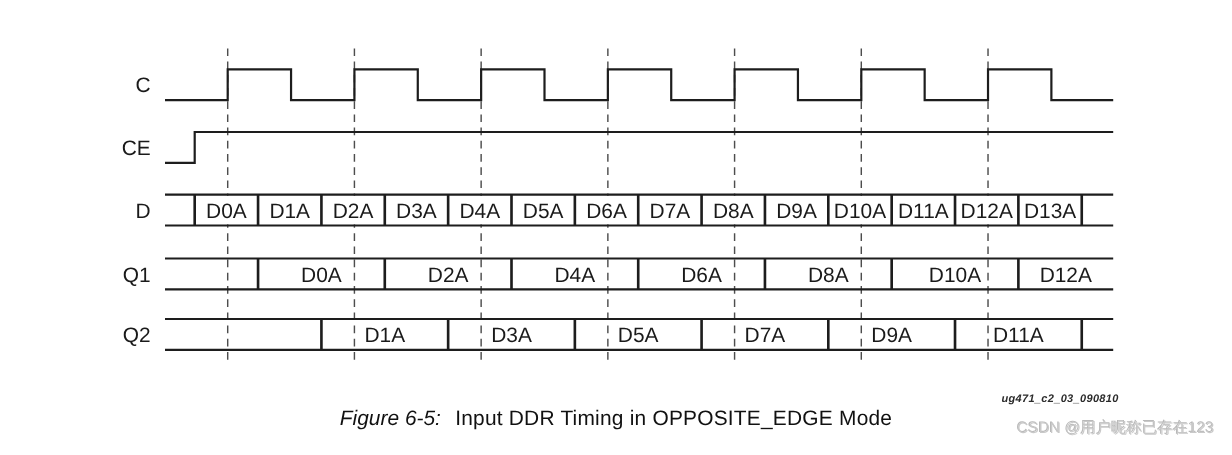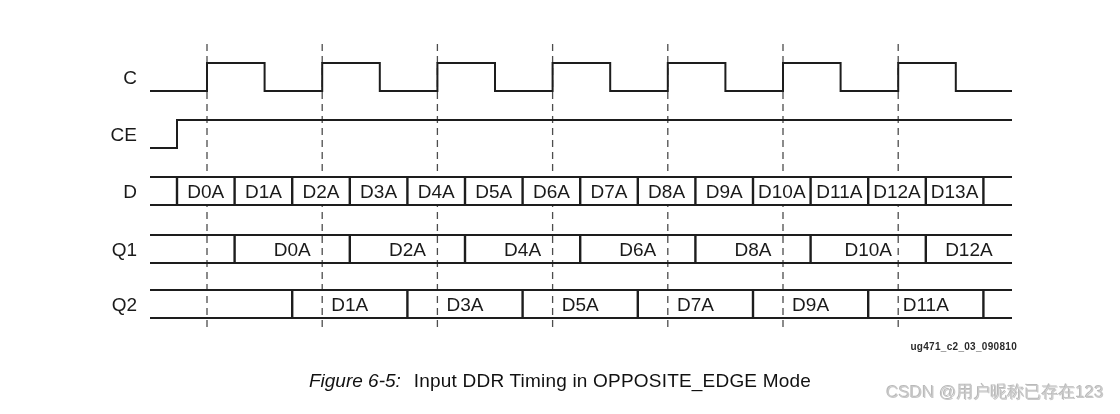--- a/index.html
+++ b/index.html
@@ -16,26 +16,26 @@
   .dash{stroke:#4d4d4d;stroke-width:1.3;stroke-dasharray:7 5;}
   .sig-label{font-size:19px;fill:#1a1a1a;text-anchor:end;}
   .cell-label{font-size:19px;fill:#1a1a1a;text-anchor:middle;}
   .caption{
     position:absolute;top:370px;left:0;width:100%;
     text-align:center;font-size:19px;color:#111;white-space:nowrap;
   }
   .cap-label{font-style:italic;margin-right:13px;}
   .cap-title{font-weight:normal;letter-spacing:0.2px;}
   .figid{
-    position:absolute;top:341px;right:103px;
-    font-size:10px;font-weight:bold;color:#2b2b2b;letter-spacing:0.3px;
+    position:absolute;top:357px;right:103px;
+    font-size:10px;font-weight:bold;color:#2b2b2b;letter-spacing:0.3px;font-style:italic;
   }
   .watermark{
     position:absolute;top:381px;right:16px;
-    font-size:17px;color:#c9c9c9;
+    font-size:14px;color:#c9c9c9;
     text-shadow:-1px -1px 0 #b9b9b9, 1px 1px 0 #ffffff;
     white-space:nowrap;
   }
 </style>
 </head>
 <body>
 
 <div class="stage">
 
   <svg id="timing-svg" width="1120" height="360" viewBox="0 0 1120 360">

